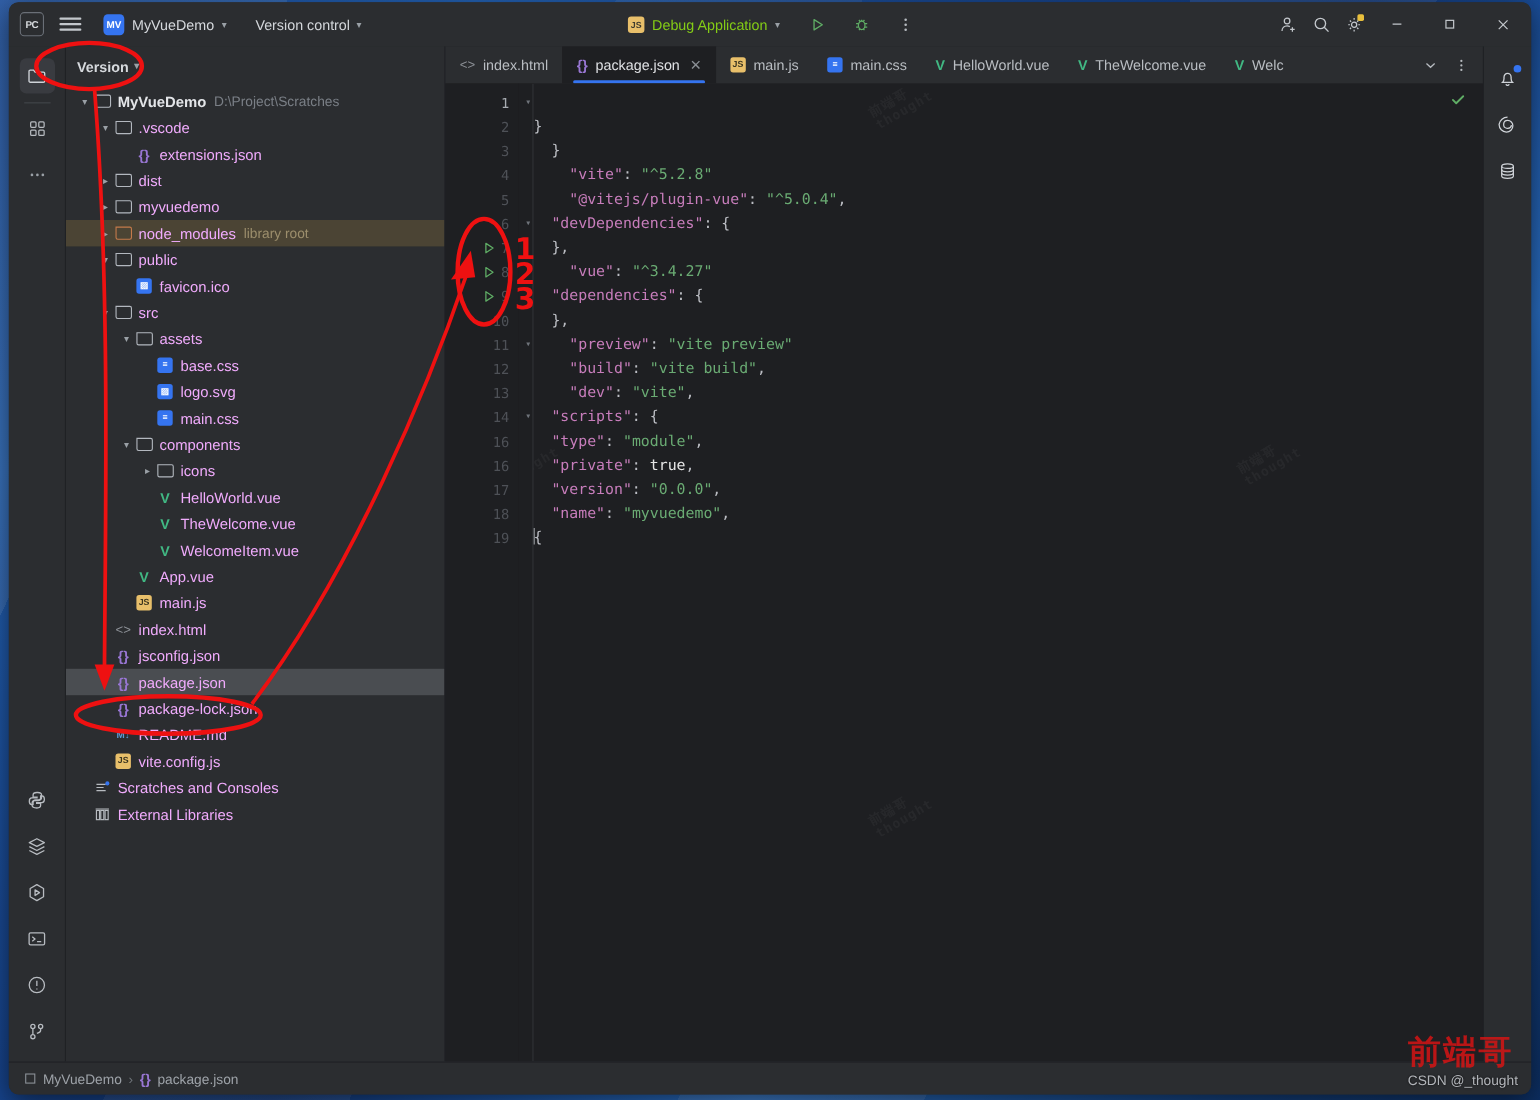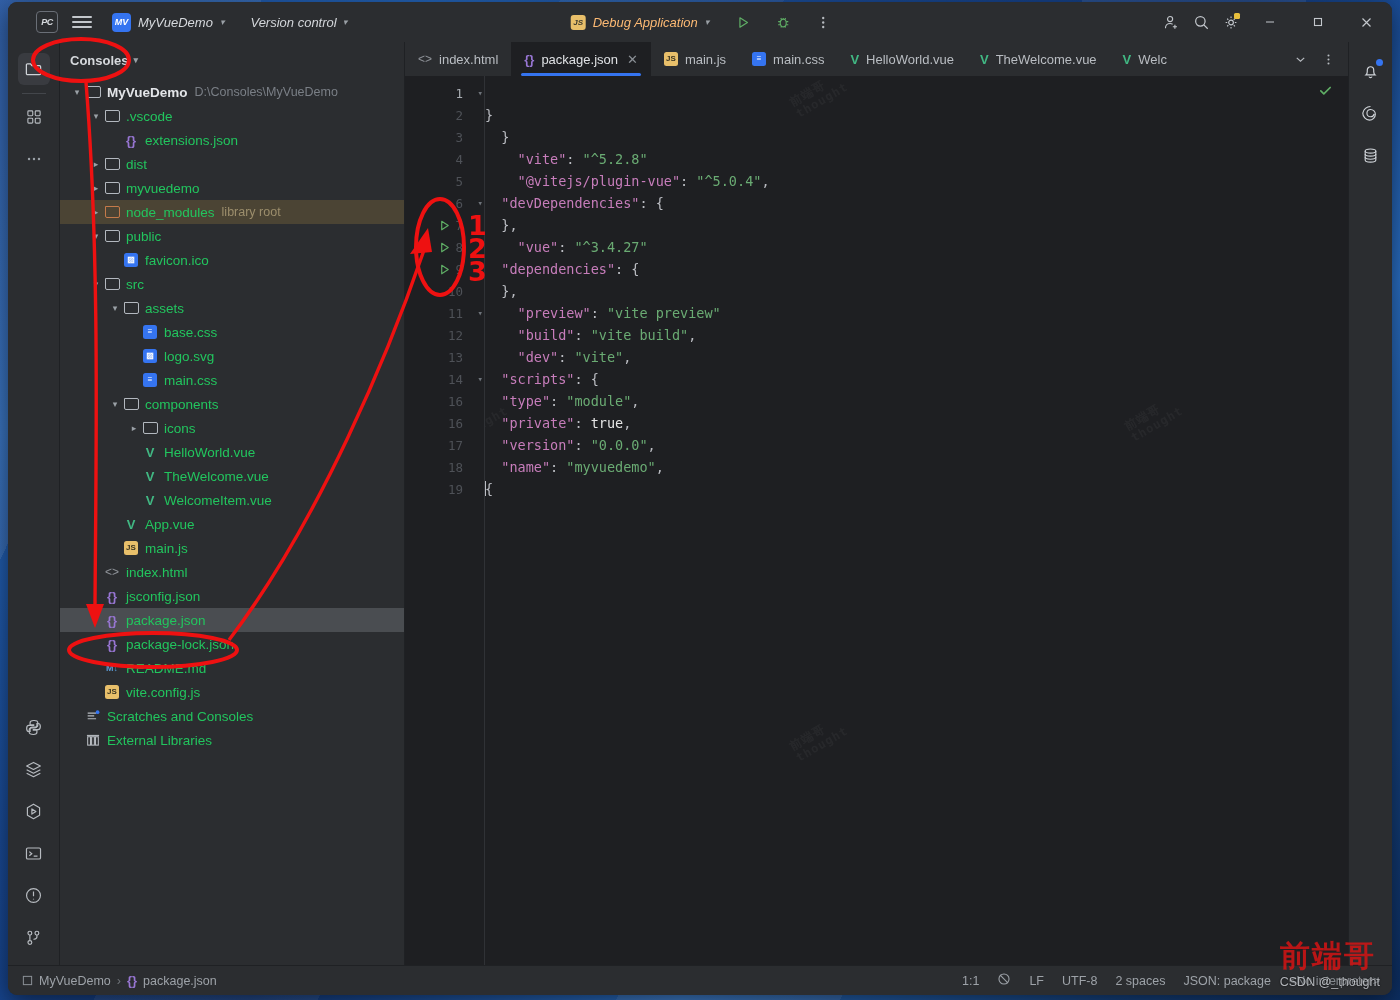--- a/index.html
+++ b/index.html
@@ -28,23 +28,22 @@
     background:#2b2d30;
     border-radius:9px;
     overflow:hidden;
     box-shadow:0 6px 26px rgba(0,0,0,.55);
     display:flex; flex-direction:column;
   }
 
   
   .titlebar{
     height:40px; flex:0 0 40px; background:#2b2d30;
-    display:flex; align-items:center; padding:0 0 0 28px;
+    display:flex; align-items:center; padding:0 0 0 10px;
     position:relative;
-    font-style:italic;
   }
   .tb-left{ display:flex; align-items:center; gap:14px; }
   .pc-logo{
     width:22px;height:22px;border-radius:4px;
     border:1px solid #6a6f77;
     display:flex;align-items:center;justify-content:center;
     font-size:9px;font-weight:bold;color:#d6d9dd;letter-spacing:-.5px;
     background:#2b2d30;
   }
   .hamburger{ width:20px;height:20px;display:flex;flex-direction:column;justify-content:center;gap:3.5px; cursor:pointer;}
@@ -96,21 +95,21 @@
   .tree{ flex:1; overflow:hidden; padding-top:2px; font-size:13.5px; position:relative;}
   .row{
     height:24px; display:flex; align-items:center; white-space:nowrap;
     padding-right:6px; cursor:pointer; position:relative;
   }
   .row.sel{ background:#4a4d51; }
   .row.lib{ background:#4b4434; }
   .arrow{ width:14px; flex:0 0 14px; text-align:center; font-size:9px; color:#9aa0a6; }
   .arrow.none{ visibility:hidden; }
   .ic{ width:18px;flex:0 0 18px;display:flex;align-items:center;justify-content:center;margin-right:5px;}
-  .lbl{ color:#22c55e; }
+  .lbl{ color:#f0abfc; }
   .lbl.b{ font-weight:700; color:#e3e5e8; }
   .sub{ color:#7a7f86; margin-left:7px; font-size:12.5px; }
   .sub.lib{ color:#9c8e6c; }
 
   
   .g{ width:14px;height:14px;border-radius:2.5px;display:flex;align-items:center;justify-content:center;
       font-size:8px;font-weight:bold;color:#fff;line-height:1;}
   .g.css{ background:#3574f0; }
   .g.js{ background:#e8bf6a;color:#3b3520; }
   .g.md{ background:transparent;color:#5b9bd5;font-size:9px;}
@@ -208,21 +207,21 @@
       </div>
       <div class="vc">
         <span>Version control</span>
         <span class="chev">▾</span>
       </div>
     </div>
 
     <div class="tb-center">
       <div class="runcfg">
         <span class="js-badge">JS</span>
-        <span style="color:#fdba74">Debug Application</span>
+        <span style="color:#84cc16">Debug Application</span>
         <span class="chev">▾</span>
       </div>
       <div class="icon-btn">
         <svg width="15" height="15" viewBox="0 0 16 16">
             <path d="M4.5 3 L12.5 8 L4.5 13 Z" fill="none" stroke="#5fad65" stroke-width="1.3" stroke-linejoin="round"></path>
           </svg>
       </div>
       <div class="icon-btn">
         <svg width="15" height="15" viewBox="0 0 16 16" stroke="#5fad65" stroke-width="1.2" fill="none">
           <ellipse cx="8" cy="8.6" rx="3.2" ry="4.1"></ellipse>
@@ -340,32 +339,32 @@
           <circle cx="6.2" cy="5.4" r="2"></circle>
             <circle cx="13.6" cy="5.4" r="2"></circle>
             <circle cx="6.2" cy="15.2" r="2"></circle>
           <path d="M6.2 7.4v5.8M13.6 7.4v2c0 2-2.2 2.2-3.6 2.6"></path>
         </svg>
       </div>
     </div>
 
     <div class="project">
       <div class="project-head">
-        <span>Consoles</span>
+        <span>Version</span>
         <span class="chev">▾</span>
       </div>
       <div class="tree" id="tree">
           <div class="row">
             <span style="width:10px;flex:0 0 10px"></span>
             <span class="arrow">▾</span>
             <span class="ic">
               <span class="folder"></span>
             </span>
             <span class="lbl b">MyVueDemo</span>
-            <span class="sub">D:\Consoles\MyVueDemo</span>
+            <span class="sub">D:\Project\Scratches</span>
           </div>
           <div class="row">
             <span style="width:29px;flex:0 0 29px"></span>
             <span class="arrow">▾</span>
             <span class="ic">
               <span class="folder"></span>
             </span>
             <span class="lbl">.vscode</span>
           </div>
           <div class="row">
@@ -755,34 +754,20 @@
   <div class="statusbar">
     <div class="crumb">
       <svg width="11" height="11" viewBox="0 0 12 12" stroke="#8a8f96" stroke-width="1.1" fill="none">
           <rect x="1.5" y="1.5" width="9" height="9"></rect>
         </svg>
       <span>MyVueDemo</span>
       <span class="sep">›</span>
       <span class="json-br">{}</span>
       <span>package.json</span>
     </div>
-    <div class="st-right">
-      <span class="st-item">1:1</span>
-      <span class="st-item">
-        <svg width="14" height="14" viewBox="0 0 15 15" stroke="#9da2a8" stroke-width="1.15" fill="none">
-            <circle cx="7.5" cy="7.5" r="5.4"></circle>
-            <path d="M3.2 3.2l8.6 8.6"></path>
-          </svg>
-      </span>
-      <span class="st-item">LF</span>
-      <span class="st-item">UTF-8</span>
-      <span class="st-item">2 spaces</span>
-      <span class="st-item">JSON: package</span>
-      <span class="st-item" style="opacity:.8">&lt;No interpreter&gt;</span>
-    </div>
     <div class="cn-wm">前端哥</div>
     <div class="csdn">CSDN @_thought</div>
   </div>
 </div>
 
 <svg class="anno" width="1400" height="1000" viewBox="0 0 1400 1000">
 
   <ellipse cx="81" cy="60" rx="48" ry="21" fill="none" stroke="#ee1111" stroke-width="4"></ellipse>
 
   <ellipse cx="153" cy="650" rx="84" ry="17" fill="none" stroke="#ee1111" stroke-width="4"></ellipse>

